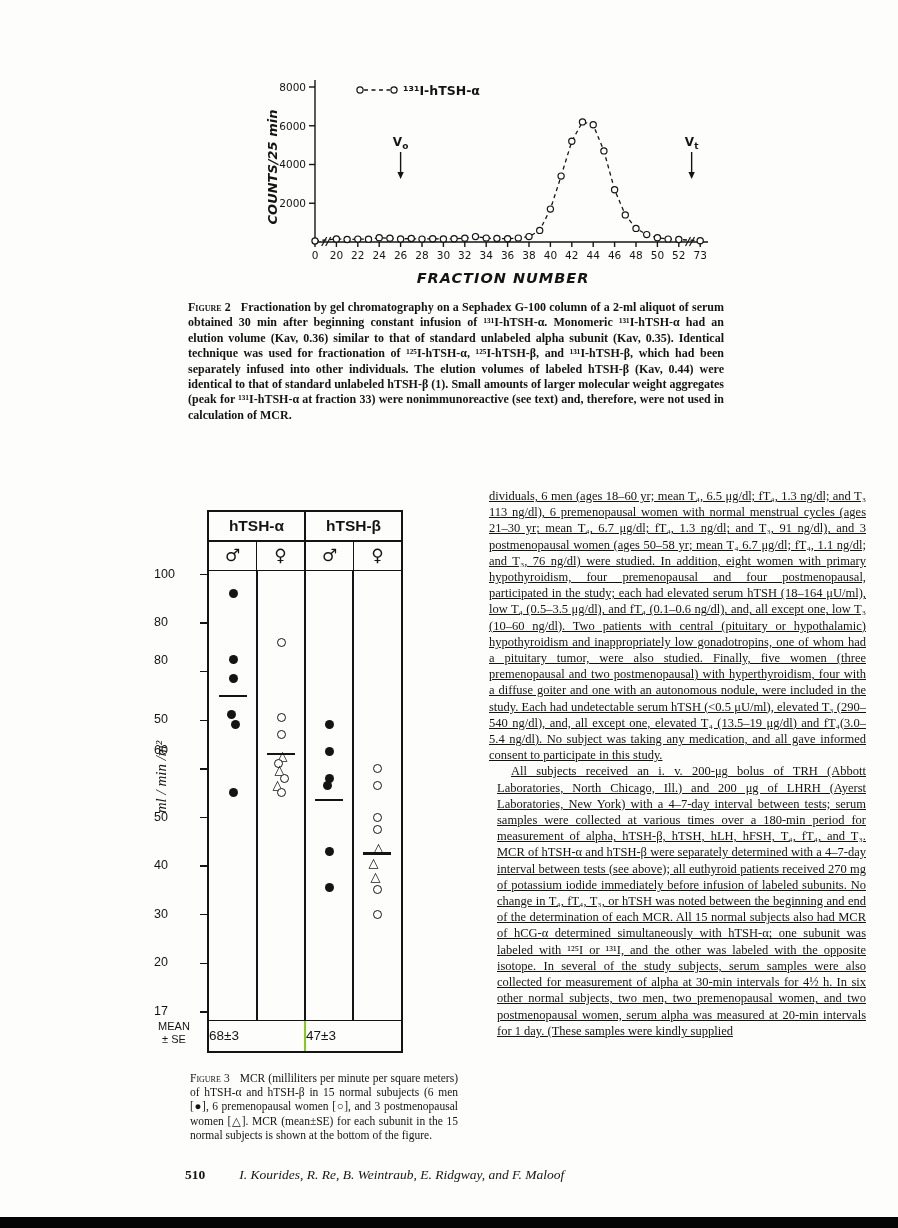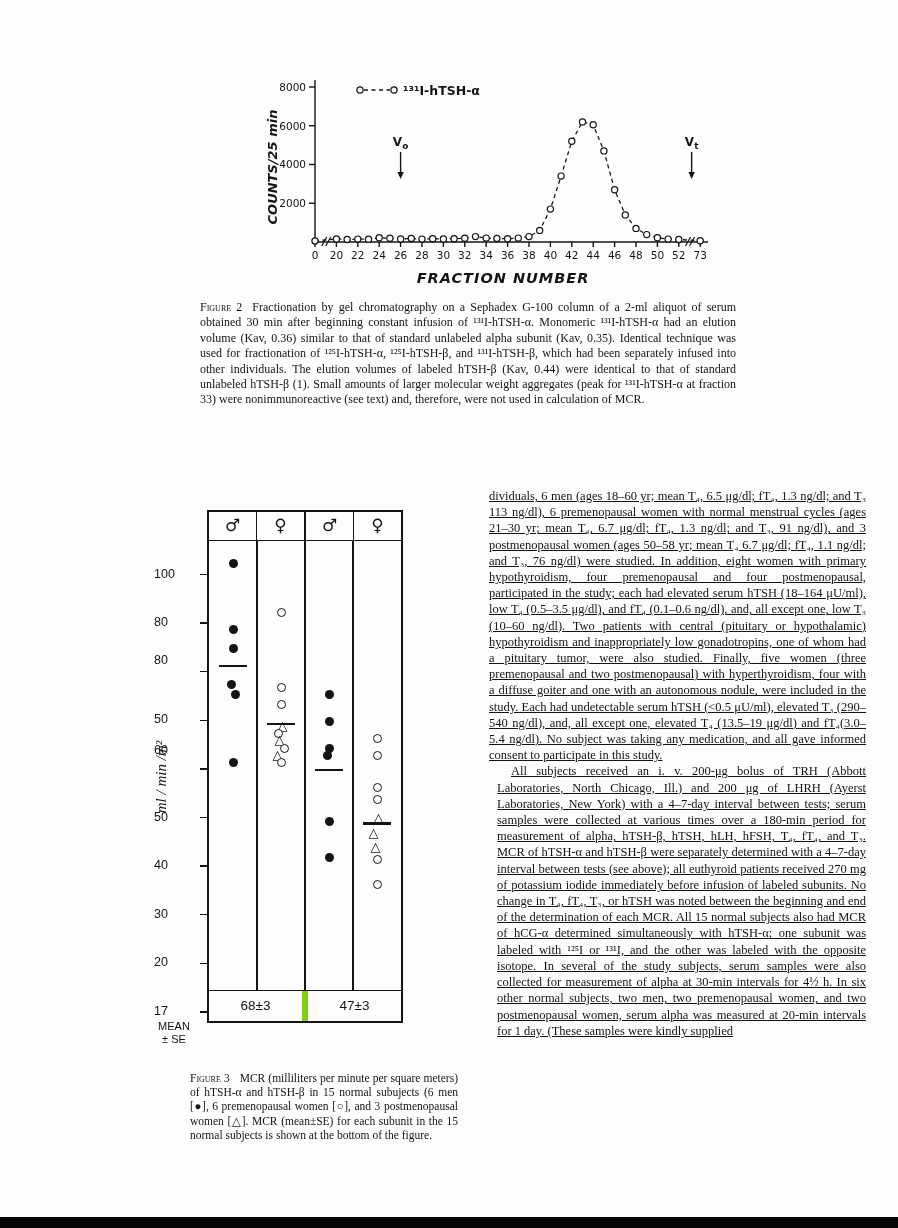--- a/index.html
+++ b/index.html
@@ -12,21 +12,21 @@
   .fig2 .tick{font:10.5px "DejaVu Sans",sans-serif;fill:#141414;}
   .fig2 .curve{stroke:#141414;stroke-width:1.3;stroke-dasharray:4 3.5;fill:none;}
   .fig2 .pt{fill:#fff;stroke:#141414;stroke-width:1.2;}
   .fig2 .brk{stroke:#141414;stroke-width:1.2;}
   .fig2 .leg{font:bold 12.5px "DejaVu Sans",sans-serif;fill:#141414;}
   .fig2 .ann{font:bold 12px "DejaVu Sans",sans-serif;fill:#141414;}
   .fig2 .axl{font:italic bold 13px "DejaVu Sans",sans-serif;fill:#141414;}
   .fig2 .axl2{font:italic bold 14.5px "DejaVu Sans",sans-serif;fill:#141414;letter-spacing:1px;}
 
   
-  .cap2{position:absolute;left:200px;top:300px;width:536px;font-size:12px;line-height:15.4px;text-align:justify;}
+  .cap2{position:absolute;left:188px;top:300px;width:536px;font-size:12px;line-height:15.4px;text-align:justify;font-weight:bold;}
   .cap3{position:absolute;left:190px;top:1071px;width:268px;font-size:11.5px;line-height:14.2px;text-align:justify;}
   .figlabel{font-variant:small-caps;}
   .caplabel-gap{display:inline-block;width:10px;}
   .bodycol{position:absolute;left:489px;top:488px;width:377px;font-size:12.5px;line-height:16.2px;text-align:justify;}
   .bodycol p{margin:0;text-decoration:underline;}
   .bodycol p.indent{text-indent:14px;margin-left:8px;}
   .footer{position:absolute;left:185px;top:1167px;font-size:13.5px;white-space:nowrap;}
   .pagenum{font-weight:bold;}
   .authors{font-style:italic;margin-left:34px;}
   .scanbar{position:absolute;left:0;right:0;bottom:0;height:11px;background:#050505;}
@@ -46,22 +46,22 @@
   .f3r2{display:flex;height:28px;border-bottom:1.5px solid #141414;}
   .f3r2 .cell{flex:1;text-align:center;font-size:17px;line-height:26px;font-family:"DejaVu Sans",sans-serif;}
   .f3r2 .s1,.f3r2 .s3{border-left:1.5px solid #141414;}
   .f3r2 .s2{border-left:2px solid #141414;}
   .f3plot{position:relative;height:449px;}
   .vline{position:absolute;top:0;bottom:0;background:#141414;}
   .v1{left:47.25px;width:1.5px;}
   .v2{left:95px;width:2px;}
   .v3{left:143.25px;width:1.5px;}
   .f3meanrow{display:flex;height:30px;border-top:1.5px solid #141414;}
-  .f3meanrow .cell{flex:1;text-align:center;font:13.5px "Liberation Sans","DejaVu Sans",sans-serif;line-height:30px;}
-  .f3meanrow .c2{border-left:6px solid #84cc16;}
+  .f3meanrow .cell{flex:1;font:13.5px "Liberation Sans","DejaVu Sans",sans-serif;line-height:30px;}
+  .f3meanrow .c2{border-left:2px solid #84cc16;}
   .dot{position:absolute;width:9px;height:9px;border-radius:50%;}
   .fc{background:#141414;}
   .oc{background:#fff;border:1.4px solid #141414;box-sizing:border-box;}
   .tri{position:absolute;font:13px "DejaVu Sans",sans-serif;line-height:14px;color:#141414;}
   .meanbar{position:absolute;width:28px;height:2.5px;background:#141414;}
 </style>
 </head>
 <body>
 
 <div class="page">
@@ -195,20 +195,24 @@
         <div class="f3tickl" style="top:450.3px">20</div>
         <div class="f3tickm" style="top:457.55px"></div>
         <div class="f3tickl" style="top:498.90000000000003px">17</div>
         <div class="f3tickm" style="top:506.15000000000003px"></div>
       </div>
     <div class="f3-meanlabel">
       <div>MEAN</div>
       <div>± SE</div>
     </div>
     <div class="f3box">
+      <div class="f3r1">
+        <div class="cell">hTSH-α</div>
+        <div class="cell c2">hTSH-β</div>
+      </div>
       <div class="f3r2" id="f3sexrow">
           <div class="cell s0">♂</div>
           <div class="cell s1">♀</div>
           <div class="cell s2">♂</div>
           <div class="cell s3">♀</div>
         </div>
       <div class="f3plot" id="f3plot">
         <div class="vline v1"></div>
         <div class="vline v2"></div>
         <div class="vline v3"></div>
@@ -256,15 +260,18 @@
 
   <div class="cap3">
     <span class="figlabel">Figure 3</span><span class="caplabel-gap"></span><span>MCR (milliliters per minute per square meters) of hTSH-α and hTSH-β in 15 normal subujects (6 men [●], 6 premenopausal women [○], and 3 postmenopausal women [△]. MCR (mean±SE) for each subunit in the 15 normal subjects is shown at the bottom of the figure.</span>
   </div>
 
   <div class="bodycol">
     <p>dividuals, 6 men (ages 18–60 yr; mean T₄, 6.5 μg/dl; fT₄, 1.3 ng/dl; and T₃ 113 ng/dl), 6 premenopausal women with normal menstrual cycles (ages 21–30 yr; mean T₄, 6.7 μg/dl; fT₄, 1.3 ng/dl; and T₃, 91 ng/dl), and 3 postmenopausal women (ages 50–58 yr; mean T₄ 6.7 μg/dl; fT₄, 1.1 ng/dl; and T₃, 76 ng/dl) were studied. In addition, eight women with primary hypothyroidism, four premenopausal and four postmenopausal, participated in the study; each had elevated serum hTSH (18–164 μU/ml), low T₄ (0.5–3.5 μg/dl), and fT₄ (0.1–0.6 ng/dl), and, all except one, low T₃ (10–60 ng/dl). Two patients with central (pituitary or hypothalamic) hypothyroidism and inappropriately low gonadotropins, one of whom had a pituitary tumor, were also studied. Finally, five women (three premenopausal and two postmenopausal) with hyperthyroidism, four with a diffuse goiter and one with an autonomous nodule, were included in the study. Each had undetectable serum hTSH (&lt;0.5 μU/ml), elevated T₃ (290–540 ng/dl), and, all except one, elevated T₄ (13.5–19 μg/dl) and fT₄(3.0–5.4 ng/dl). No subject was taking any medication, and all gave informed consent to participate in this study.</p>
     <p class="indent">All subjects received an i. v. 200-μg bolus of TRH (Abbott Laboratories, North Chicago, Ill.) and 200 μg of LHRH (Ayerst Laboratories, New York) with a 4–7-day interval between tests; serum samples were collected at various times over a 180-min period for measurement of alpha, hTSH-β, hTSH, hLH, hFSH, T₄, fT₄, and T₃. MCR of hTSH-α and hTSH-β were separately determined with a 4–7-day interval between tests (see above); all euthyroid patients received 270 mg of potassium iodide immediately before infusion of labeled subunits. No change in T₄, fT₄, T₃, or hTSH was noted between the beginning and end of the determination of each MCR. All 15 normal subjects also had MCR of hCG-α determined simultaneously with hTSH-α; one subunit was labeled with ¹²⁵I or ¹³¹I, and the other was labeled with the opposite isotope. In several of the study subjects, serum samples were also collected for measurement of alpha at 30-min intervals for 4½ h. In six other normal subjects, two men, two premenopausal women, and two postmenopausal women, serum alpha was measured at 20-min intervals for 1 day. (These samples were kindly supplied</p>
   </div>
 
+  <div class="footer">
+    <span class="pagenum">510</span><span class="authors">I. Kourides, R. Re, B. Weintraub, E. Ridgway, and F. Maloof</span>
+  </div>
 
   <div class="scanbar"></div>
 </div>
 
 </body></html>

